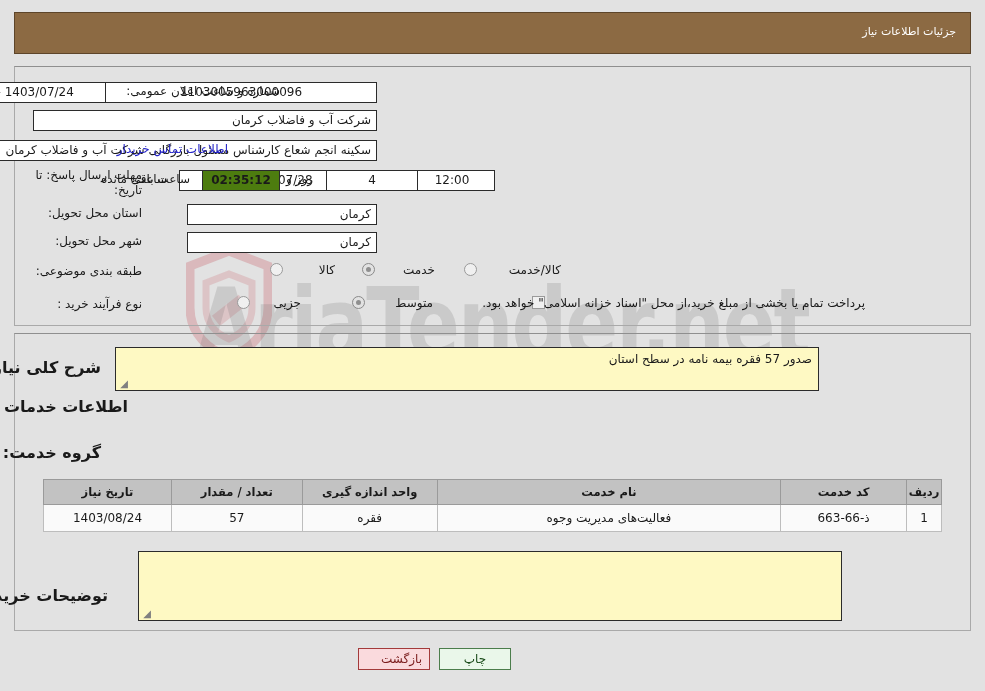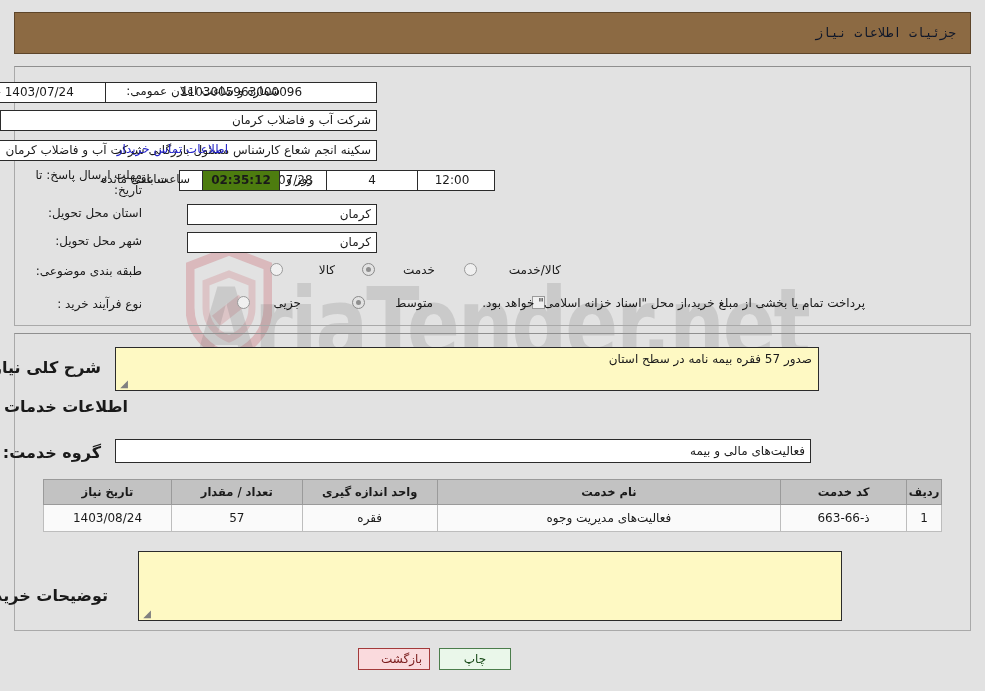--- a/index.html
+++ b/index.html
@@ -51,23 +51,22 @@
     position: absolute;
     left: 14px; top: 12px;
     width: 957px; height: 42px;
     background: #8c6a43;
     border: 1px solid #5d452a;
     z-index: 5;
   }
   .title-bar .t {
     position: absolute;
     right: 14px; top: 12px;
-    color: #0f172a;
-    font-size: 13px;
-    font-family: Liberation Mono, monospace;
+    color: #ffffff;
+    font-size: 11px;
   }
 
   
   .panel {
     position: absolute;
     left: 14px;
     width: 957px;
     background: transparent;
     border: 1px solid #a9a9a9;
     border-top-color: #8f8f8f;
@@ -249,21 +248,21 @@
 
   <div class="panel" id="panel-top"></div>
 
   <div class="lbl" style="right:843px; top:84px;">شماره نیاز:</div>
   <div class="fld" style="right:608px; top:82px; width:272px;">1103005963000096</div>
 
   <div class="lbl" style="right:705px; top:84px;">شماره و ساعت اعلان عمومی:</div>
   <div class="fld" style="right:879px; top:82px; width:180px;">1403/07/24 - 08:27</div>
 
   <div class="lbl" style="right:843px; top:112px;">نام دستگاه خریدار:</div>
-  <div class="fld rtl-right" style="right:608px; top:110px; width:377px;">شرکت آب و فاضلاب کرمان</div>
+  <div class="fld rtl-right" style="right:608px; top:110px; width:344px;">شرکت آب و فاضلاب کرمان</div>
 
   <div class="lbl" style="right:843px; top:142px;">ایجاد کننده درخواست:</div>
   <div class="fld rtl-right" style="right:608px; top:140px; width:448px;">سکینه انجم شعاع کارشناس مسئول بازرگانی شرکت آب و فاضلاب کرمان</div>
   <div class="link" style="right:757px; top:142px;">اطلاعات تماس خریدار</div>
 
   <div class="lbl" style="right:843px; top:168px; width:128px; text-align:right; white-space:normal; line-height:15px;">مهلت ارسال پاسخ: تا تاریخ:</div>
   <div class="fld" style="right:608px; top:170px; width:198px;">1403/07/28</div>
   <div class="plain" style="right:818px; top:172px;">ساعت</div>
   <div class="fld" style="right:490px; top:170px; width:86px;">12:00</div>
   <div class="fld" style="right:567px; top:170px; width:92px;">4</div>
@@ -303,21 +302,20 @@
 
   <div class="section-h" style="right:884px; top:358px;">شرح کلی نیاز:</div>
   <div class="ta" style="right:166px; top:347px; width:704px; height:44px;">
     <span>صدور 57 فقره بیمه نامه در سطح استان</span>
     <span class="grip">◢</span>
   </div>
 
   <div class="section-h" style="right:857px; top:397px;">اطلاعات خدمات مورد نیاز</div>
 
   <div class="section-h" style="right:884px; top:443px;">گروه خدمت:</div>
-  <div class="fld rtl-right" style="right:174px; top:439px; width:696px; height:24px; line-height:22px;">فعالیت‌های مالی و بیمه</div>
 
   <table id="svc-table">
     <thead>
       <tr>
         <th style="width:35px;">ردیف</th>
         <th style="width:126px;">کد خدمت</th>
         <th style="width:344px;">نام خدمت</th>
         <th style="width:135px;">واحد اندازه گیری</th>
         <th style="width:131px;margin-top:12px;">تعداد / مقدار</th>
         <th style="width:128px;">تاریخ نیاز</th>

